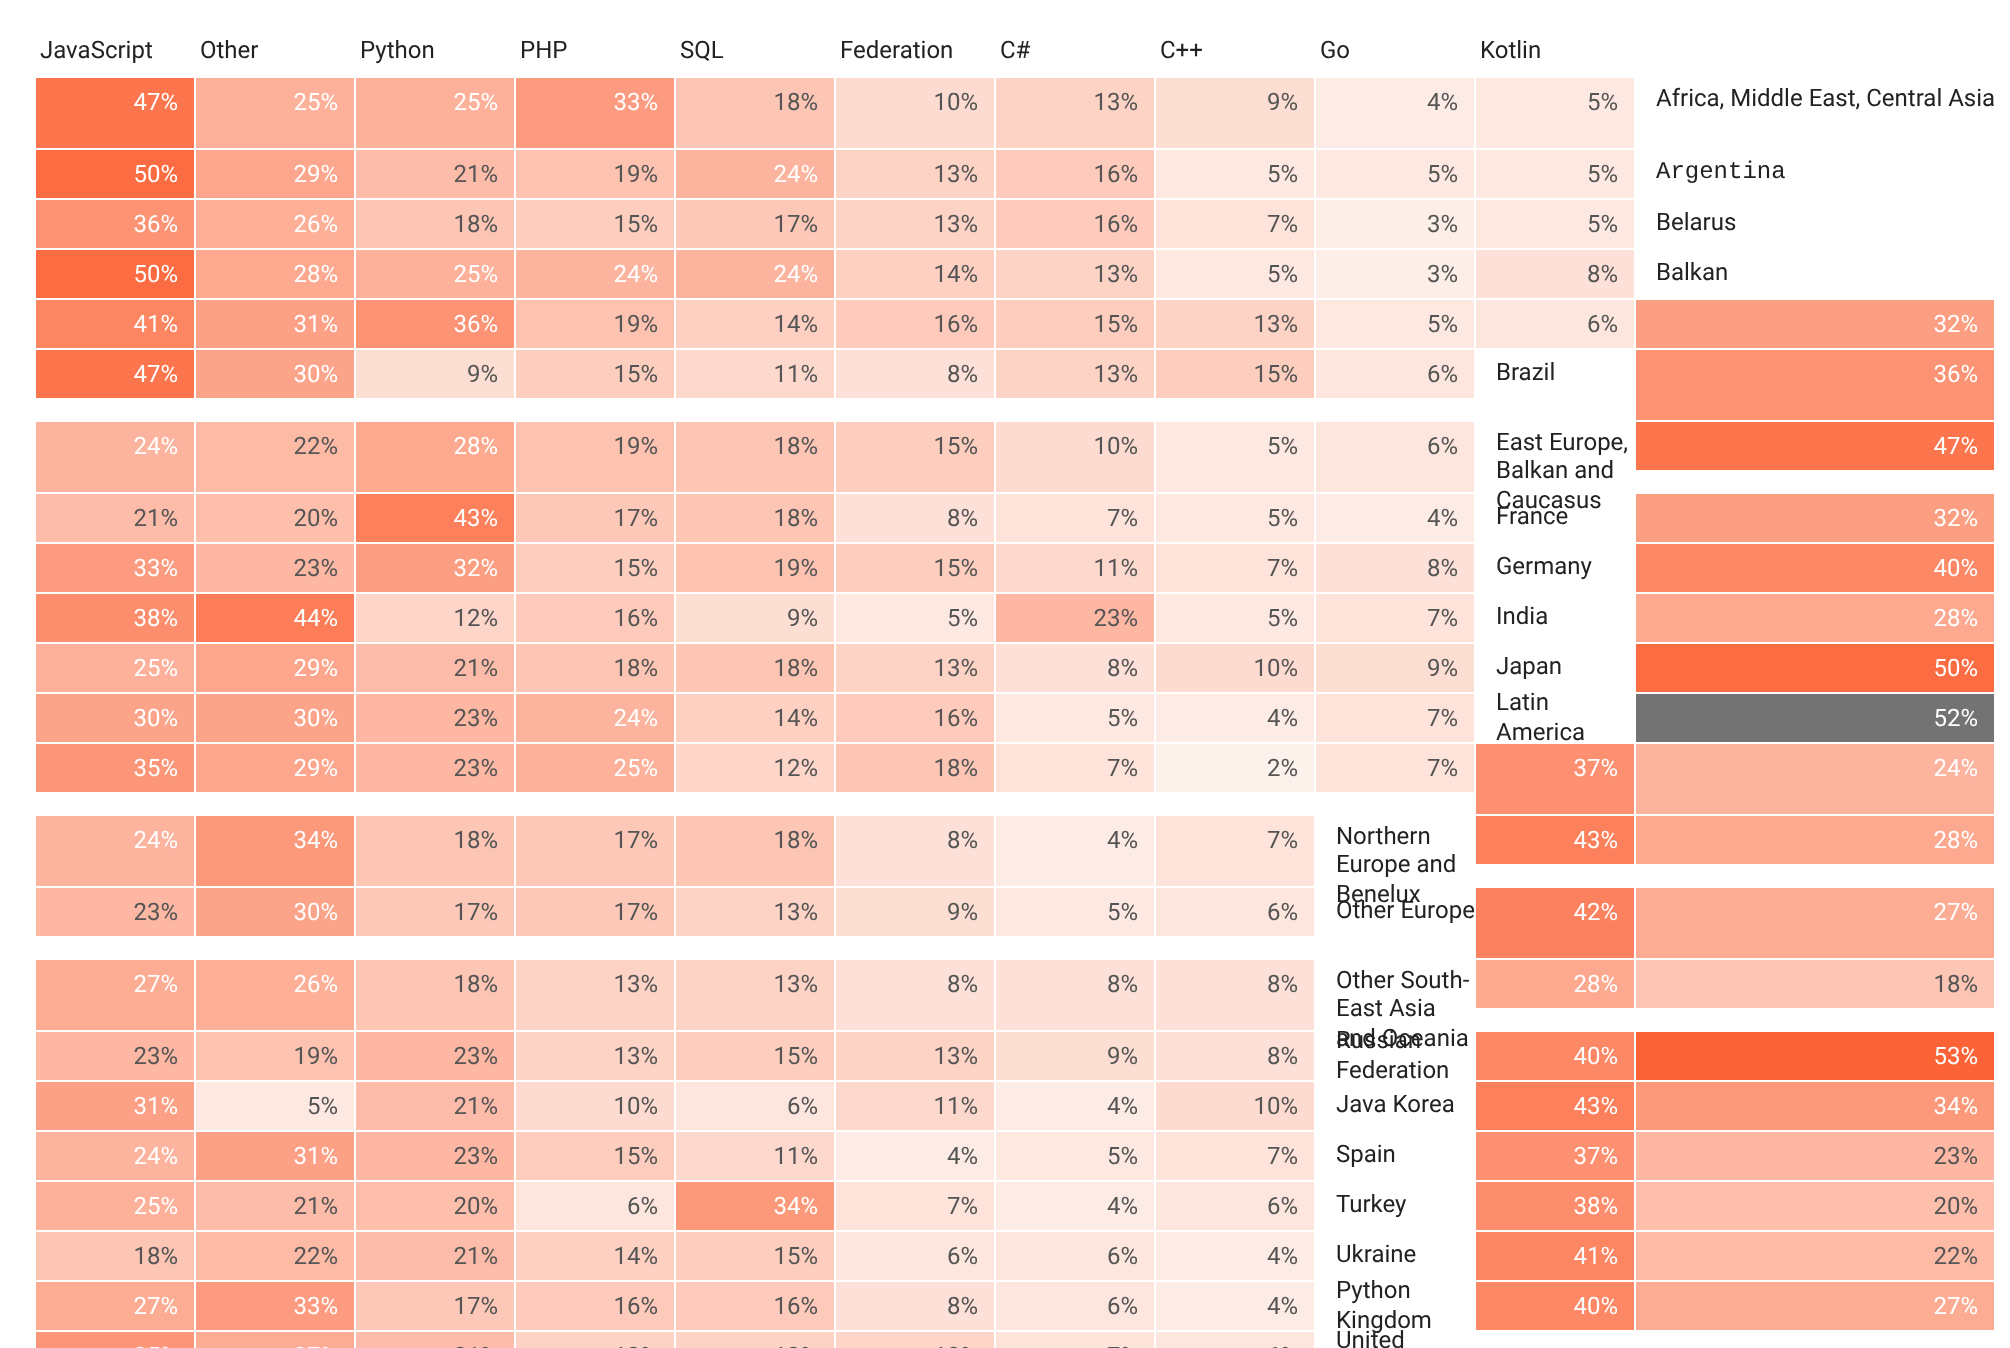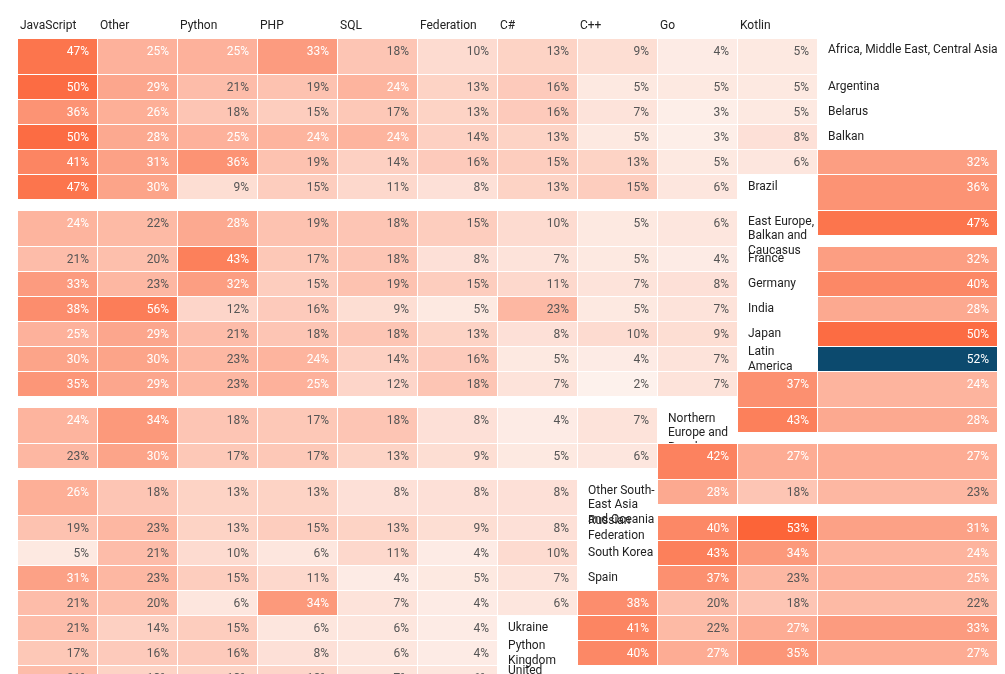--- a/index.html
+++ b/index.html
@@ -75,21 +75,21 @@
     <div class="data-cell" style="background: rgb(252, 108, 67); color: rgb(255, 255, 255); height: 25px; line-height: 25px;">50%</div>
     <div class="data-cell" style="background: rgb(252, 166, 141); color: rgb(255, 255, 255); height: 25px; line-height: 25px;">29%</div>
     <div class="data-cell" style="background: rgb(253, 188, 169); color: rgb(85, 85, 85); height: 25px; line-height: 25px;">21%</div>
     <div class="data-cell" style="background: rgb(253, 194, 176); color: rgb(85, 85, 85); height: 25px; line-height: 25px;">19%</div>
     <div class="data-cell" style="background: rgb(253, 180, 158); color: rgb(255, 255, 255); height: 25px; line-height: 25px;">24%</div>
     <div class="data-cell" style="background: rgb(253, 211, 197); color: rgb(85, 85, 85); height: 25px; line-height: 25px;">13%</div>
     <div class="data-cell" style="background: rgb(253, 202, 187); color: rgb(85, 85, 85); height: 25px; line-height: 25px;">16%</div>
     <div class="data-cell" style="background: rgb(253, 233, 225); color: rgb(85, 85, 85); height: 25px; line-height: 25px;">5%</div>
     <div class="data-cell" style="background: rgb(253, 233, 225); color: rgb(85, 85, 85); height: 25px; line-height: 25px;">5%</div>
     <div class="data-cell" style="background: rgb(253, 233, 225); color: rgb(85, 85, 85); height: 25px; line-height: 25px;">5%</div>
-    <div class="row-label" style="height: 25px;">Argentina</div>
+    <div class="row-label" style="height: 25px; font-family: Liberation Mono, monospace;">Argentina</div>
     <div class="data-cell" style="background: rgb(252, 147, 116); color: rgb(255, 255, 255); height: 25px; line-height: 25px;">36%</div>
     <div class="data-cell" style="background: rgb(253, 175, 151); color: rgb(255, 255, 255); height: 25px; line-height: 25px;">26%</div>
     <div class="data-cell" style="background: rgb(253, 197, 180); color: rgb(85, 85, 85); height: 25px; line-height: 25px;">18%</div>
     <div class="data-cell" style="background: rgb(253, 205, 190); color: rgb(85, 85, 85); height: 25px; line-height: 25px;">15%</div>
     <div class="data-cell" style="background: rgb(253, 200, 183); color: rgb(85, 85, 85); height: 25px; line-height: 25px;">17%</div>
     <div class="data-cell" style="background: rgb(253, 211, 197); color: rgb(85, 85, 85); height: 25px; line-height: 25px;">13%</div>
     <div class="data-cell" style="background: rgb(253, 202, 187); color: rgb(85, 85, 85); height: 25px; line-height: 25px;">16%</div>
     <div class="data-cell" style="background: rgb(253, 227, 218); color: rgb(85, 85, 85); height: 25px; line-height: 25px;">7%</div>
     <div class="data-cell" style="background: rgb(253, 238, 232); color: rgb(85, 85, 85); height: 25px; line-height: 25px;">3%</div>
     <div class="data-cell" style="background: rgb(253, 233, 225); color: rgb(85, 85, 85); height: 25px; line-height: 25px;">5%</div>
@@ -154,21 +154,21 @@
     <div class="data-cell" style="background: rgb(252, 158, 130); color: rgb(255, 255, 255); height: 25px; line-height: 25px;">32%</div>
     <div class="data-cell" style="background: rgb(253, 205, 190); color: rgb(85, 85, 85); height: 25px; line-height: 25px;">15%</div>
     <div class="data-cell" style="background: rgb(253, 194, 176); color: rgb(85, 85, 85); height: 25px; line-height: 25px;">19%</div>
     <div class="data-cell" style="background: rgb(253, 205, 190); color: rgb(85, 85, 85); height: 25px; line-height: 25px;">15%</div>
     <div class="data-cell" style="background: rgb(253, 216, 204); color: rgb(85, 85, 85); height: 25px; line-height: 25px;">11%</div>
     <div class="data-cell" style="background: rgb(253, 227, 218); color: rgb(85, 85, 85); height: 25px; line-height: 25px;">7%</div>
     <div class="data-cell" style="background: rgb(253, 224, 215); color: rgb(85, 85, 85); height: 25px; line-height: 25px;">8%</div>
     <div class="row-label" style="height: 25px;">Germany</div>
     <div class="data-cell" style="background: rgb(252, 136, 102); color: rgb(255, 255, 255); height: 25px; line-height: 25px;">40%</div>
     <div class="data-cell" style="background: rgb(252, 141, 109); color: rgb(255, 255, 255); height: 25px; line-height: 25px;">38%</div>
-    <div class="data-cell" style="background: rgb(252, 125, 88); color: rgb(255, 255, 255); height: 25px; line-height: 25px;">56%</div>
+    <div class="data-cell" style="background: rgb(252, 125, 88); color: rgb(255, 255, 255); height: 25px; line-height: 25px;">44%</div>
     <div class="data-cell" style="background: rgb(253, 213, 201); color: rgb(85, 85, 85); height: 25px; line-height: 25px;">12%</div>
     <div class="data-cell" style="background: rgb(253, 202, 187); color: rgb(85, 85, 85); height: 25px; line-height: 25px;">16%</div>
     <div class="data-cell" style="background: rgb(253, 222, 211); color: rgb(85, 85, 85); height: 25px; line-height: 25px;">9%</div>
     <div class="data-cell" style="background: rgb(253, 233, 225); color: rgb(85, 85, 85); height: 25px; line-height: 25px;">5%</div>
     <div class="data-cell" style="background: rgb(253, 183, 162); color: rgb(85, 85, 85); height: 25px; line-height: 25px;">23%</div>
     <div class="data-cell" style="background: rgb(253, 233, 225); color: rgb(85, 85, 85); height: 25px; line-height: 25px;">5%</div>
     <div class="data-cell" style="background: rgb(253, 227, 218); color: rgb(85, 85, 85); height: 25px; line-height: 25px;">7%</div>
     <div class="row-label" style="height: 25px;">India</div>
     <div class="data-cell" style="background: rgb(252, 169, 144); color: rgb(255, 255, 255); height: 25px; line-height: 25px;">28%</div>
     <div class="data-cell" style="background: rgb(253, 177, 155); color: rgb(255, 255, 255); height: 25px; line-height: 25px;">25%</div>
@@ -185,21 +185,21 @@
     <div class="data-cell" style="background: rgb(252, 164, 137); color: rgb(255, 255, 255); height: 25px; line-height: 25px;">30%</div>
     <div class="data-cell" style="background: rgb(252, 164, 137); color: rgb(255, 255, 255); height: 25px; line-height: 25px;">30%</div>
     <div class="data-cell" style="background: rgb(253, 183, 162); color: rgb(85, 85, 85); height: 25px; line-height: 25px;">23%</div>
     <div class="data-cell" style="background: rgb(253, 180, 158); color: rgb(255, 255, 255); height: 25px; line-height: 25px;">24%</div>
     <div class="data-cell" style="background: rgb(253, 208, 194); color: rgb(85, 85, 85); height: 25px; line-height: 25px;">14%</div>
     <div class="data-cell" style="background: rgb(253, 202, 187); color: rgb(85, 85, 85); height: 25px; line-height: 25px;">16%</div>
     <div class="data-cell" style="background: rgb(253, 233, 225); color: rgb(85, 85, 85); height: 25px; line-height: 25px;">5%</div>
     <div class="data-cell" style="background: rgb(253, 235, 229); color: rgb(85, 85, 85); height: 25px; line-height: 25px;">4%</div>
     <div class="data-cell" style="background: rgb(253, 227, 218); color: rgb(85, 85, 85); height: 25px; line-height: 25px;">7%</div>
     <div class="row-label" style="height: 25px;">Latin America</div>
-    <div class="data-cell" style="background: #0c4a6e; color: rgb(255, 255, 255); height: 25px; line-height: 25px;">52%</div>
+    <div class="data-cell" style="background: #737373; color: rgb(255, 255, 255); height: 25px; line-height: 25px;">52%</div>
     <div class="data-cell" style="background: rgb(252, 150, 120); color: rgb(255, 255, 255); height: 25px; line-height: 25px;">35%</div>
     <div class="data-cell" style="background: rgb(252, 166, 141); color: rgb(255, 255, 255); height: 25px; line-height: 25px;">29%</div>
     <div class="data-cell" style="background: rgb(253, 183, 162); color: rgb(85, 85, 85); height: 25px; line-height: 25px;">23%</div>
     <div class="data-cell" style="background: rgb(253, 177, 155); color: rgb(255, 255, 255); height: 25px; line-height: 25px;">25%</div>
     <div class="data-cell" style="background: rgb(253, 213, 201); color: rgb(85, 85, 85); height: 25px; line-height: 25px;">12%</div>
     <div class="data-cell" style="background: rgb(253, 197, 180); color: rgb(85, 85, 85); height: 25px; line-height: 25px;">18%</div>
     <div class="data-cell" style="background: rgb(253, 227, 218); color: rgb(85, 85, 85); height: 25px; line-height: 25px;">7%</div>
     <div class="data-cell" style="background: rgb(253, 241, 236); color: rgb(85, 85, 85); height: 25px; line-height: 25px;">2%</div>
     <div class="data-cell" style="background: rgb(253, 227, 218); color: rgb(85, 85, 85); height: 25px; line-height: 25px;">7%</div>
     <div class="data-cell" style="background: rgb(252, 144, 112); color: rgb(255, 255, 255); height: 36px; line-height: 25px;">37%</div>
@@ -216,20 +216,21 @@
     <div class="data-cell" style="background: rgb(252, 128, 91); color: rgb(255, 255, 255); height: 25px; line-height: 25px;">43%</div>
     <div class="data-cell" style="background: rgb(252, 169, 144); color: rgb(255, 255, 255); height: 25px; line-height: 25px;">28%</div>
     <div class="data-cell" style="background: rgb(253, 183, 162); color: rgb(85, 85, 85); height: 25px; line-height: 25px;">23%</div>
     <div class="data-cell" style="background: rgb(252, 164, 137); color: rgb(255, 255, 255); height: 25px; line-height: 25px;">30%</div>
     <div class="data-cell" style="background: rgb(253, 200, 183); color: rgb(85, 85, 85); height: 25px; line-height: 25px;">17%</div>
     <div class="data-cell" style="background: rgb(253, 200, 183); color: rgb(85, 85, 85); height: 25px; line-height: 25px;">17%</div>
     <div class="data-cell" style="background: rgb(253, 211, 197); color: rgb(85, 85, 85); height: 25px; line-height: 25px;">13%</div>
     <div class="data-cell" style="background: rgb(253, 222, 211); color: rgb(85, 85, 85); height: 25px; line-height: 25px;">9%</div>
     <div class="data-cell" style="background: rgb(253, 233, 225); color: rgb(85, 85, 85); height: 25px; line-height: 25px;">5%</div>
     <div class="data-cell" style="background: rgb(253, 230, 222); color: rgb(85, 85, 85); height: 25px; line-height: 25px;">6%</div>
+    <div class="row-label" style="height: 25px;">Other Europe</div>
     <div class="data-cell" style="background: rgb(252, 130, 95); color: rgb(255, 255, 255); height: 36px; line-height: 25px;">42%</div>
     <div class="data-cell" style="background: rgb(253, 172, 148); color: rgb(255, 255, 255); height: 36px; line-height: 25px;">27%</div>
     <div class="data-cell" style="background: rgb(253, 172, 148); color: rgb(255, 255, 255); height: 36px; line-height: 25px;">27%</div>
     <div class="data-cell" style="background: rgb(253, 175, 151); color: rgb(255, 255, 255); height: 36px; line-height: 25px;">26%</div>
     <div class="data-cell" style="background: rgb(253, 197, 180); color: rgb(85, 85, 85); height: 36px; line-height: 25px;">18%</div>
     <div class="data-cell" style="background: rgb(253, 211, 197); color: rgb(85, 85, 85); height: 36px; line-height: 25px;">13%</div>
     <div class="data-cell" style="background: rgb(253, 211, 197); color: rgb(85, 85, 85); height: 36px; line-height: 25px;">13%</div>
     <div class="data-cell" style="background: rgb(253, 224, 215); color: rgb(85, 85, 85); height: 36px; line-height: 25px;">8%</div>
     <div class="data-cell" style="background: rgb(253, 224, 215); color: rgb(85, 85, 85); height: 36px; line-height: 25px;">8%</div>
     <div class="data-cell" style="background: rgb(253, 224, 215); color: rgb(85, 85, 85); height: 36px; line-height: 25px;">8%</div>
@@ -248,21 +249,21 @@
     <div class="data-cell" style="background: rgb(252, 136, 102); color: rgb(255, 255, 255); height: 25px; line-height: 25px;">40%</div>
     <div class="data-cell" style="background: rgb(252, 100, 56); color: rgb(255, 255, 255); height: 25px; line-height: 25px;">53%</div>
     <div class="data-cell" style="background: rgb(252, 161, 134); color: rgb(255, 255, 255); height: 25px; line-height: 25px;">31%</div>
     <div class="data-cell" style="background: rgb(253, 233, 225); color: rgb(85, 85, 85); height: 25px; line-height: 25px;">5%</div>
     <div class="data-cell" style="background: rgb(253, 188, 169); color: rgb(85, 85, 85); height: 25px; line-height: 25px;">21%</div>
     <div class="data-cell" style="background: rgb(253, 219, 208); color: rgb(85, 85, 85); height: 25px; line-height: 25px;">10%</div>
     <div class="data-cell" style="background: rgb(253, 230, 222); color: rgb(85, 85, 85); height: 25px; line-height: 25px;">6%</div>
     <div class="data-cell" style="background: rgb(253, 216, 204); color: rgb(85, 85, 85); height: 25px; line-height: 25px;">11%</div>
     <div class="data-cell" style="background: rgb(253, 235, 229); color: rgb(85, 85, 85); height: 25px; line-height: 25px;">4%</div>
     <div class="data-cell" style="background: rgb(253, 219, 208); color: rgb(85, 85, 85); height: 25px; line-height: 25px;">10%</div>
-    <div class="row-label" style="height: 25px;">South Korea</div>
+    <div class="row-label" style="height: 25px;">Java Korea</div>
     <div class="data-cell" style="background: rgb(252, 128, 91); color: rgb(255, 255, 255); height: 25px; line-height: 25px;">43%</div>
     <div class="data-cell" style="background: rgb(252, 153, 123); color: rgb(255, 255, 255); height: 25px; line-height: 25px;">34%</div>
     <div class="data-cell" style="background: rgb(253, 180, 158); color: rgb(255, 255, 255); height: 25px; line-height: 25px;">24%</div>
     <div class="data-cell" style="background: rgb(252, 161, 134); color: rgb(255, 255, 255); height: 25px; line-height: 25px;">31%</div>
     <div class="data-cell" style="background: rgb(253, 183, 162); color: rgb(85, 85, 85); height: 25px; line-height: 25px;">23%</div>
     <div class="data-cell" style="background: rgb(253, 205, 190); color: rgb(85, 85, 85); height: 25px; line-height: 25px;">15%</div>
     <div class="data-cell" style="background: rgb(253, 216, 204); color: rgb(85, 85, 85); height: 25px; line-height: 25px;">11%</div>
     <div class="data-cell" style="background: rgb(253, 235, 229); color: rgb(85, 85, 85); height: 25px; line-height: 25px;">4%</div>
     <div class="data-cell" style="background: rgb(253, 233, 225); color: rgb(85, 85, 85); height: 25px; line-height: 25px;">5%</div>
     <div class="data-cell" style="background: rgb(253, 227, 218); color: rgb(85, 85, 85); height: 25px; line-height: 25px;">7%</div>
@@ -270,20 +271,21 @@
     <div class="data-cell" style="background: rgb(252, 144, 112); color: rgb(255, 255, 255); height: 25px; line-height: 25px;">37%</div>
     <div class="data-cell" style="background: rgb(253, 183, 162); color: rgb(85, 85, 85); height: 25px; line-height: 25px;">23%</div>
     <div class="data-cell" style="background: rgb(253, 177, 155); color: rgb(255, 255, 255); height: 25px; line-height: 25px;">25%</div>
     <div class="data-cell" style="background: rgb(253, 188, 169); color: rgb(85, 85, 85); height: 25px; line-height: 25px;">21%</div>
     <div class="data-cell" style="background: rgb(253, 191, 172); color: rgb(85, 85, 85); height: 25px; line-height: 25px;">20%</div>
     <div class="data-cell" style="background: rgb(253, 230, 222); color: rgb(85, 85, 85); height: 25px; line-height: 25px;">6%</div>
     <div class="data-cell" style="background: rgb(252, 153, 123); color: rgb(255, 255, 255); height: 25px; line-height: 25px;">34%</div>
     <div class="data-cell" style="background: rgb(253, 227, 218); color: rgb(85, 85, 85); height: 25px; line-height: 25px;">7%</div>
     <div class="data-cell" style="background: rgb(253, 235, 229); color: rgb(85, 85, 85); height: 25px; line-height: 25px;">4%</div>
     <div class="data-cell" style="background: rgb(253, 230, 222); color: rgb(85, 85, 85); height: 25px; line-height: 25px;">6%</div>
+    <div class="row-label" style="height: 25px;">Turkey</div>
     <div class="data-cell" style="background: rgb(252, 141, 109); color: rgb(255, 255, 255); height: 25px; line-height: 25px;">38%</div>
     <div class="data-cell" style="background: rgb(253, 191, 172); color: rgb(85, 85, 85); height: 25px; line-height: 25px;">20%</div>
     <div class="data-cell" style="background: rgb(253, 197, 180); color: rgb(85, 85, 85); height: 25px; line-height: 25px;">18%</div>
     <div class="data-cell" style="background: rgb(253, 186, 165); color: rgb(85, 85, 85); height: 25px; line-height: 25px;">22%</div>
     <div class="data-cell" style="background: rgb(253, 188, 169); color: rgb(85, 85, 85); height: 25px; line-height: 25px;">21%</div>
     <div class="data-cell" style="background: rgb(253, 208, 194); color: rgb(85, 85, 85); height: 25px; line-height: 25px;">14%</div>
     <div class="data-cell" style="background: rgb(253, 205, 190); color: rgb(85, 85, 85); height: 25px; line-height: 25px;">15%</div>
     <div class="data-cell" style="background: rgb(253, 230, 222); color: rgb(85, 85, 85); height: 25px; line-height: 25px;">6%</div>
     <div class="data-cell" style="background: rgb(253, 230, 222); color: rgb(85, 85, 85); height: 25px; line-height: 25px;">6%</div>
     <div class="data-cell" style="background: rgb(253, 235, 229); color: rgb(85, 85, 85); height: 25px; line-height: 25px;">4%</div>

